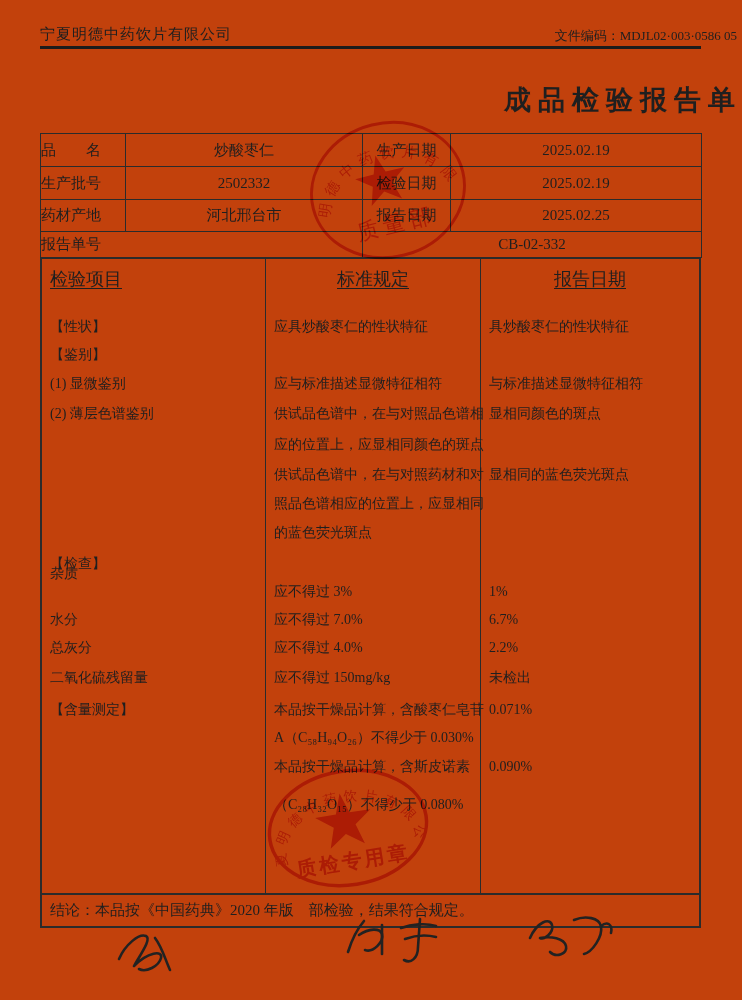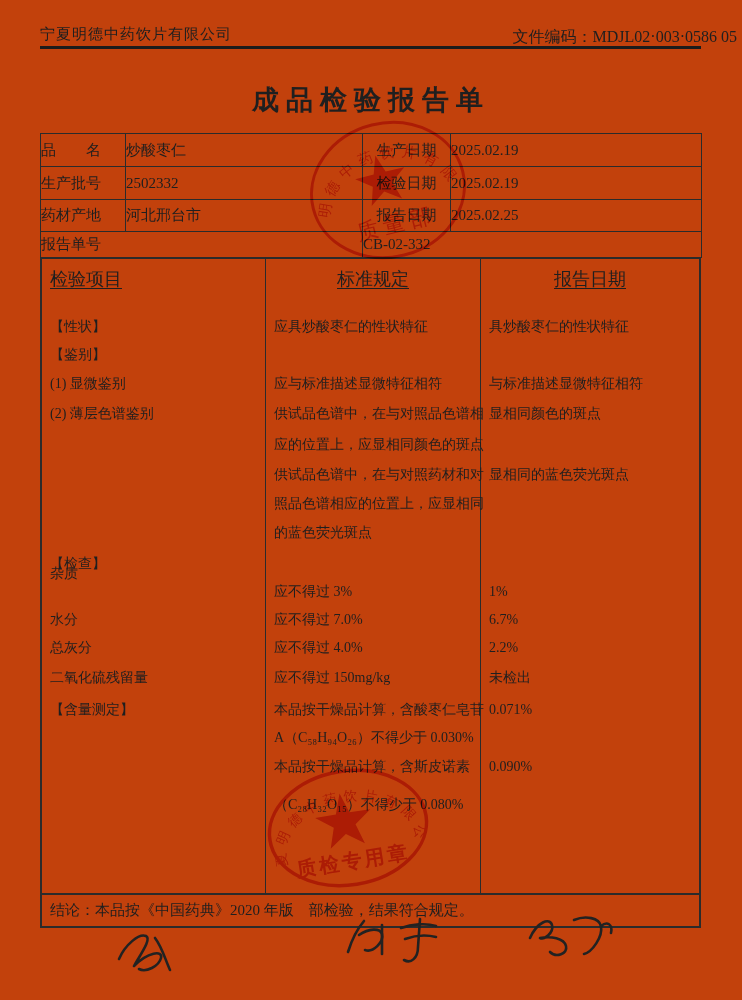--- a/index.html
+++ b/index.html
@@ -3,32 +3,32 @@
 <meta charset="utf-8">
 <style>
   html,body{margin:0;padding:0;background:#e8e8e8;}
   .page{
     position:relative;width:742px;height:1000px;background:#c2410c;
     font-family:"Liberation Serif","DejaVu Serif",serif;color:#1f1f1f;
     overflow:hidden;margin:0 auto;
   }
   
   .hdr-company{position:absolute;left:40px;top:25px;font-size:15px;letter-spacing:1px;}
-  .hdr-code{position:absolute;right:5px;top:27px;font-size:16px;}
+  .hdr-code{position:absolute;right:5px;top:27px;font-size:13px;}
   .hdr-rule{position:absolute;left:40px;top:46px;width:661px;height:2.5px;background:#1c1c1c;}
   
-  .title{position:absolute;left:0;top:82px;width:100%;text-align:center;
+  .title{position:absolute;left:0;top:82px;width:100%;text-align:right;
     font-size:27px;font-weight:bold;letter-spacing:7px;}
   
   table.info{position:absolute;left:40px;top:133px;width:661px;border-collapse:collapse;
     table-layout:fixed;font-size:15px;}
   table.info,table.info td{border:1.5px solid #2b2b2b;}
   table.info td{padding:0;overflow:hidden;white-space:nowrap;}
   td.lab{padding-left:9px;}
-  td.val{padding-left:10px;}
+  td.val{padding-left:10px;text-align:center;}
   td.dlab{text-align:center;}
   
   .main{position:absolute;left:40px;top:257px;width:661px;height:638px;
     border:2px solid #2b2b2b;box-sizing:border-box;}
   .col{position:absolute;top:0;height:100%;box-sizing:border-box;}
   .col1{left:0;width:224px;border-right:1.5px solid #2b2b2b;}
   .col2{left:224px;width:215px;border-right:1.5px solid #2b2b2b;}
   .col3{left:439px;right:0;}
   .ln{position:absolute;left:8px;white-space:nowrap;line-height:16px;font-size:14px;}
   .col2 .ln{font-size:14px;}

